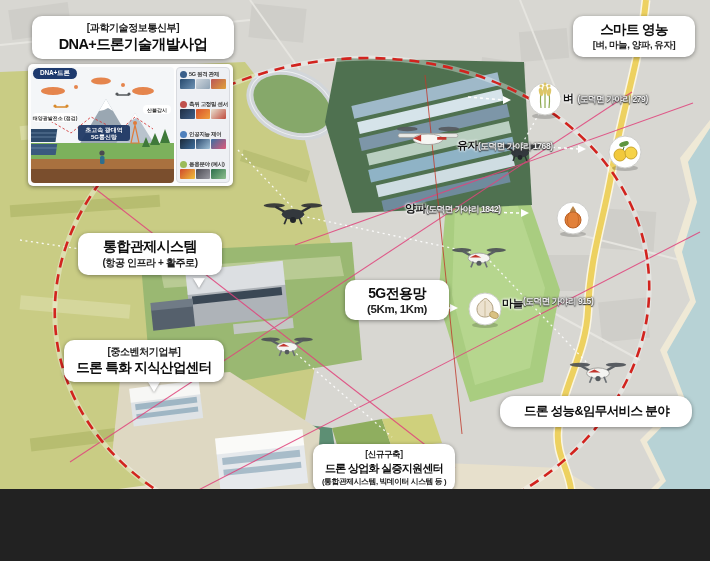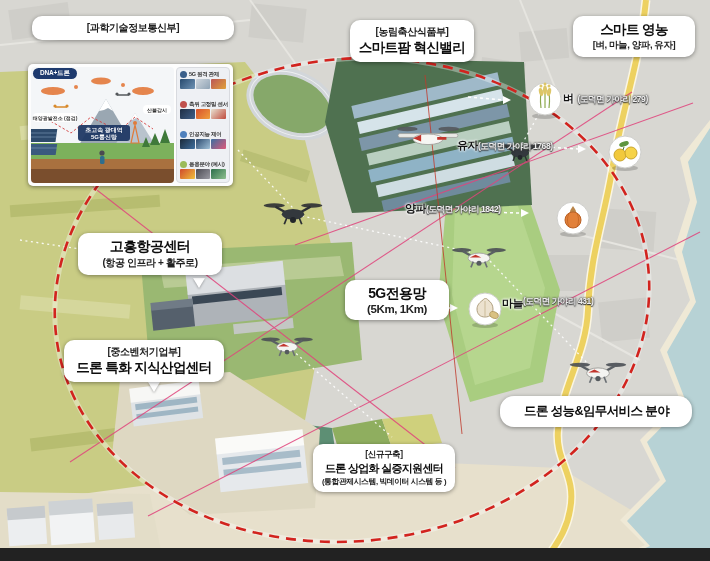--- a/index.html
+++ b/index.html
@@ -1,17 +1,17 @@
 <!DOCTYPE html>
 <html><head>
 <meta charset="utf-8">
 <style>
   * { margin:0; padding:0; box-sizing:border-box; }
   body { background:#222; font-family:"Liberation Sans","DejaVu Sans",sans-serif; }
-  #stage { position:relative; width:710px; height:548px; overflow:hidden; background:#d8d8d4; }
+  #stage { position:relative; width:710px; height:489px; overflow:hidden; background:#d8d8d4; }
   #map { position:absolute; left:0; top:0; }
 
   .bubble { position:absolute; background:#fff; border-radius:10px;
             box-shadow:0 1px 4px rgba(0,0,0,.4); text-align:center; padding:5px 8px; z-index:30; }
   .bubble .ministry { font-size:10px; font-weight:600; color:#222; letter-spacing:-0.4px; }
   .bubble .title { font-size:14.5px; font-weight:800; color:#0d0d0d; letter-spacing:-0.6px; white-space:nowrap; }
   .bubble .subtitle { font-size:10.5px; font-weight:600; color:#222; letter-spacing:-0.4px; white-space:nowrap; }
   .tail { position:absolute; width:0; height:0; border-left:6px solid transparent; z-index:29;
           border-right:6px solid transparent; border-top:10px solid #fff;
           filter:drop-shadow(0 1px 1px rgba(0,0,0,.3)); }
@@ -380,34 +380,31 @@
           <i style="background:linear-gradient(135deg,#d04a2c,#f0c03c)"></i>
             <i style="background:linear-gradient(135deg,#4a4a52,#9a9aa2)"></i>
             <i style="background:linear-gradient(135deg,#2c6e4a,#8fc08f)"></i>
         </div>
       </div>
     </div>
   </div>
 
   <div class="bubble" style="left:32px; top:16px; width:202px;">
     <div class="ministry">[과학기술정보통신부]</div>
-  </div>
-
-  <div class="bubble" style="left:350px; top:20px; width:124px;">
-    <div class="ministry">[농림축산식품부]</div>
-    <div class="title" style="font-size:13.5px">스마트팜 혁신밸리</div>
-  </div>
+    <div class="title">DNA+드론기술개발사업</div>
+  </div>
+
 
   <div class="bubble" style="left:573px; top:16px; width:122px;">
     <div class="title" style="font-size:13.5px">스마트 영농</div>
     <div class="subtitle" style="font-size:9.5px">[벼, 마늘, 양파, 유자]</div>
   </div>
 
   <div class="bubble" style="left:78px; top:233px; width:144px;">
-    <div class="title" style="font-size:14px">고흥항공센터</div>
+    <div class="title" style="font-size:14px">통합관제시스템</div>
     <div class="subtitle" style="font-size:10px">(항공 인프라 + 활주로)</div>
   </div>
   <div class="tail" style="left:193px; top:278px;"></div>
 
   <div class="bubble" style="left:64px; top:340px; width:160px;">
     <div class="ministry">[중소벤처기업부]</div>
     <div class="title" style="font-size:13.5px">드론 특화 지식산업센터</div>
   </div>
   <div class="tail" style="left:148px; top:382px;"></div>
 
@@ -437,16 +434,16 @@
     <span class="crop-addr">(도덕면 가야리 1768)</span>
   </div>
 
   <div class="crop-label" style="left:405px; top:201px; width:148px; align-items:flex-end;">
     <span class="crop-name">양파</span>
     <span class="crop-addr">(도덕면 가야리 1842)</span>
   </div>
 
   <div class="crop-label" style="left:492px; top:296px; align-items:flex-start;">
     <span class="crop-name" style="margin-left:10px">마늘</span>
-    <span class="crop-addr">(도덕면 가야리 431)</span>
+    <span class="crop-addr">(도덕면 가야리 915)</span>
   </div>
 
 </div>
 
 </body></html>

